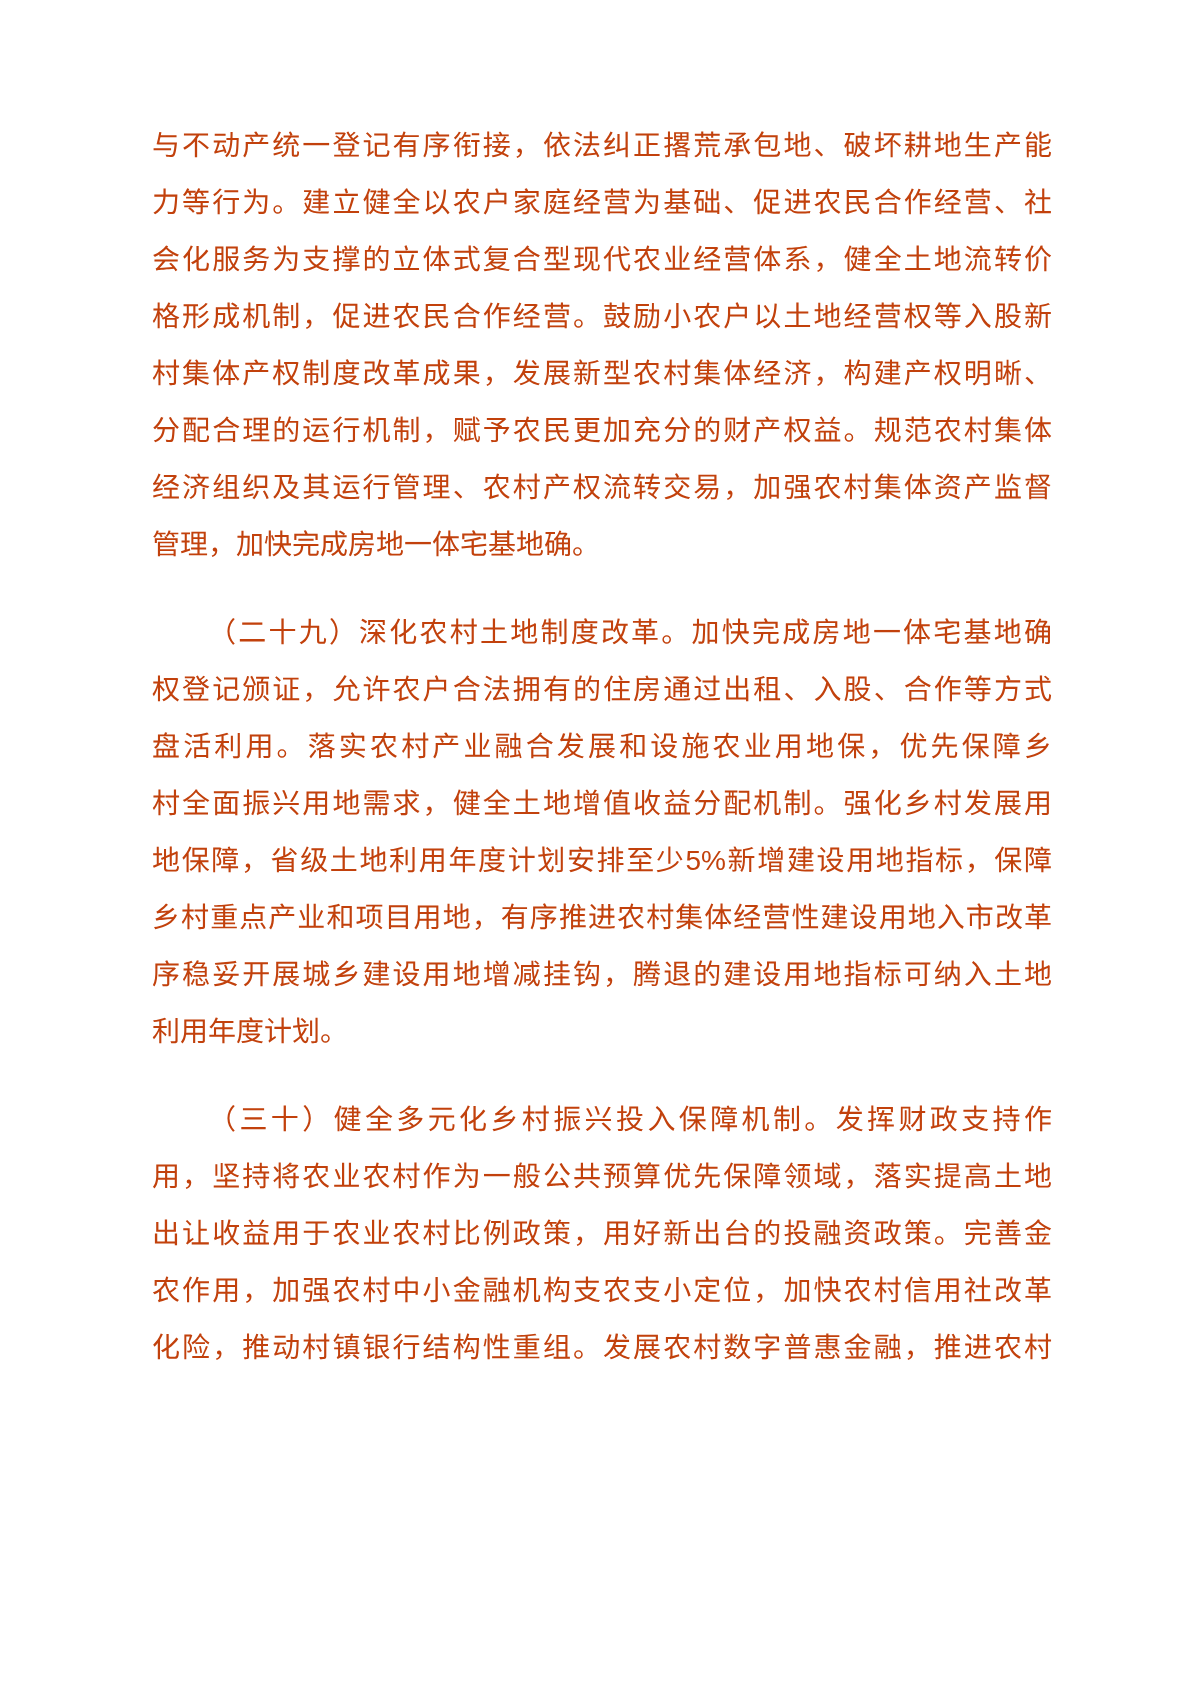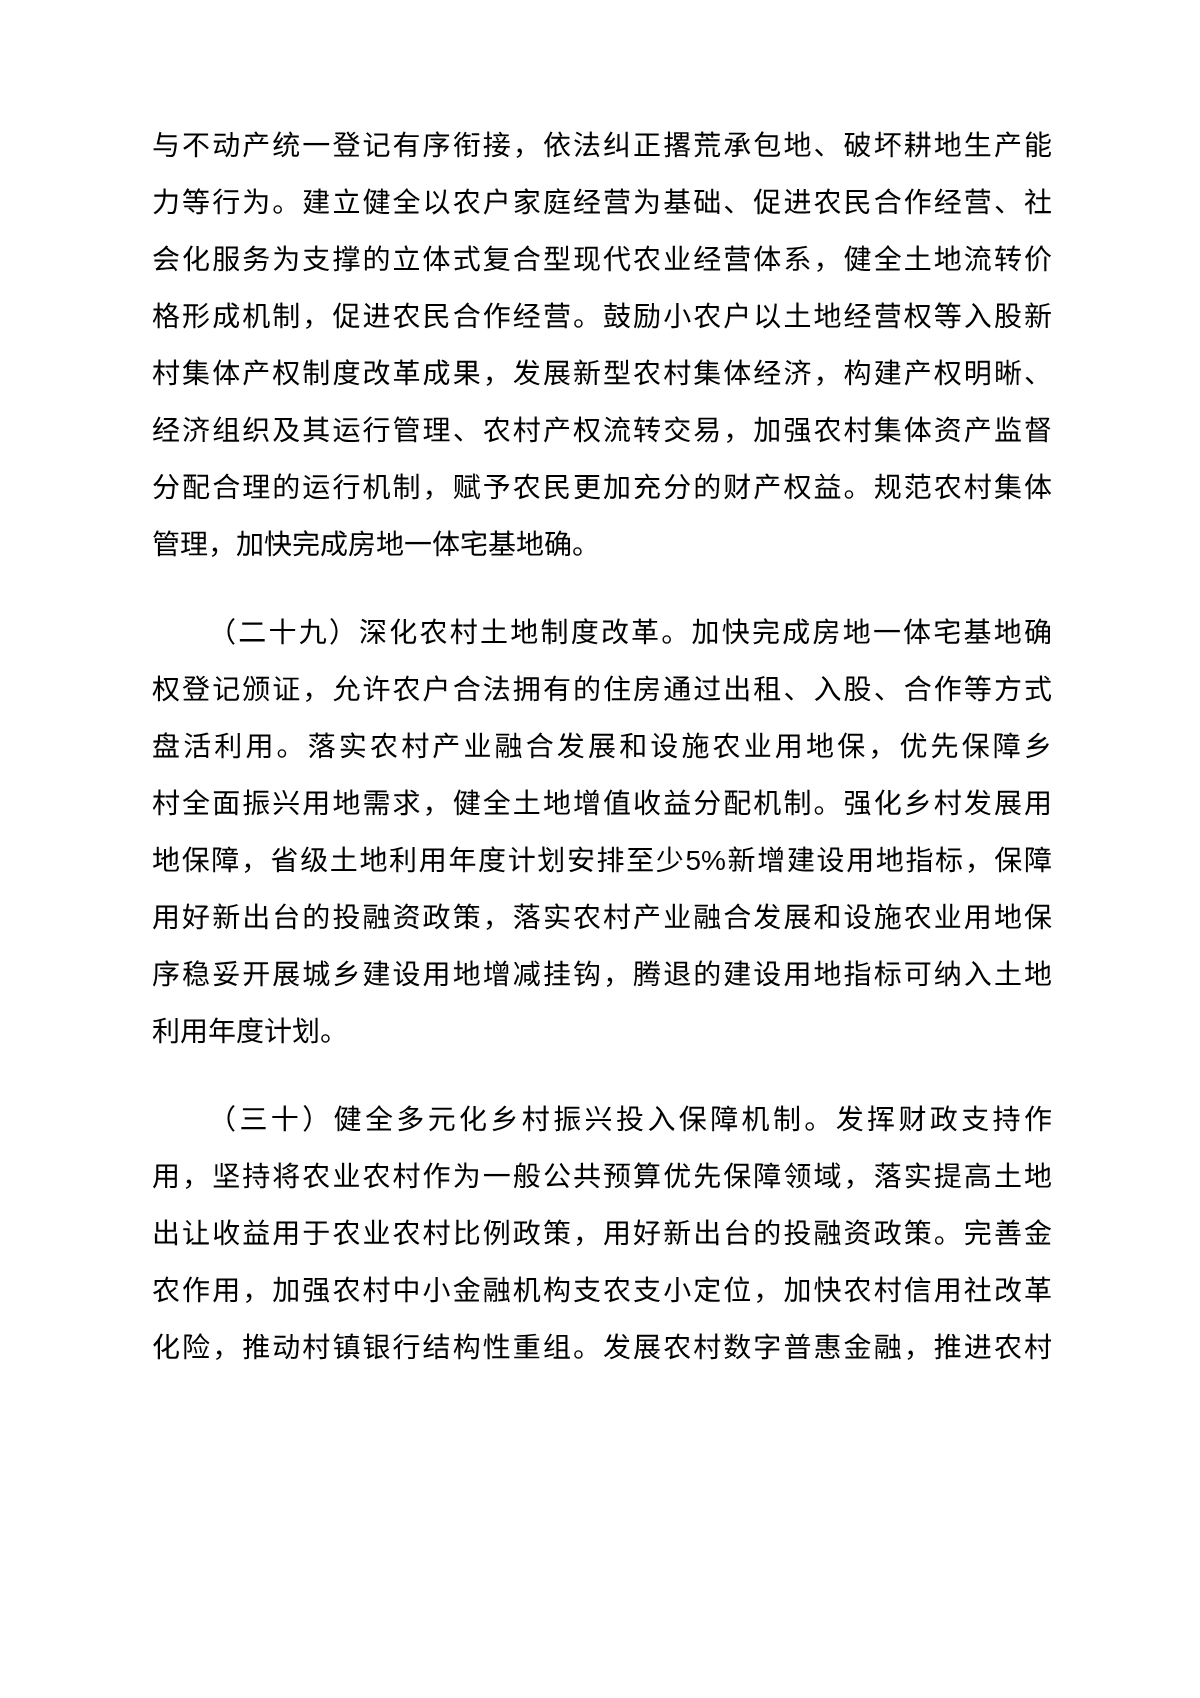--- a/index.html
+++ b/index.html
@@ -44,38 +44,38 @@
     text-align-last: left;
   }
   .line.indent {
     text-indent: 2em;
   }
 </style>
 </head>
 <body>
 
 <div class="page">
-  <div class="text-block" id="text-block" style="color: #000000;">
+  <div class="text-block" id="text-block" style="color: #c2410c;">
       <div class="paragraph">
         <div class="line">与不动产统一登记有序衔接，依法纠正撂荒承包地、破坏耕地生产能</div>
         <div class="line">力等行为。建立健全以农户家庭经营为基础、促进农民合作经营、社</div>
         <div class="line">会化服务为支撑的立体式复合型现代农业经营体系，健全土地流转价</div>
         <div class="line">格形成机制，促进农民合作经营。鼓励小农户以土地经营权等入股新</div>
         <div class="line">村集体产权制度改革成果，发展新型农村集体经济，构建产权明晰、</div>
+        <div class="line">分配合理的运行机制，赋予农民更加充分的财产权益。规范农村集体</div>
         <div class="line">经济组织及其运行管理、农村产权流转交易，加强农村集体资产监督</div>
-        <div class="line">分配合理的运行机制，赋予农民更加充分的财产权益。规范农村集体</div>
         <div class="line flush-last">管理，加快完成房地一体宅基地确。</div>
       </div>
       <div class="paragraph">
         <div class="line indent">（二十九）深化农村土地制度改革。加快完成房地一体宅基地确</div>
         <div class="line">权登记颁证，允许农户合法拥有的住房通过出租、入股、合作等方式</div>
         <div class="line">盘活利用。落实农村产业融合发展和设施农业用地保，优先保障乡</div>
         <div class="line">村全面振兴用地需求，健全土地增值收益分配机制。强化乡村发展用</div>
         <div class="line">地保障，省级土地利用年度计划安排至少5%新增建设用地指标，保障</div>
-        <div class="line">用好新出台的投融资政策，落实农村产业融合发展和设施农业用地保</div>
+        <div class="line">乡村重点产业和项目用地，有序推进农村集体经营性建设用地入市改革</div>
         <div class="line">序稳妥开展城乡建设用地增减挂钩，腾退的建设用地指标可纳入土地</div>
         <div class="line flush-last">利用年度计划。</div>
       </div>
       <div class="paragraph">
         <div class="line indent">（三十）健全多元化乡村振兴投入保障机制。发挥财政支持作</div>
         <div class="line">用，坚持将农业农村作为一般公共预算优先保障领域，落实提高土地</div>
         <div class="line">出让收益用于农业农村比例政策，用好新出台的投融资政策。完善金</div>
         <div class="line">农作用，加强农村中小金融机构支农支小定位，加快农村信用社改革</div>
         <div class="line">化险，推动村镇银行结构性重组。发展农村数字普惠金融，推进农村</div>
       </div>

